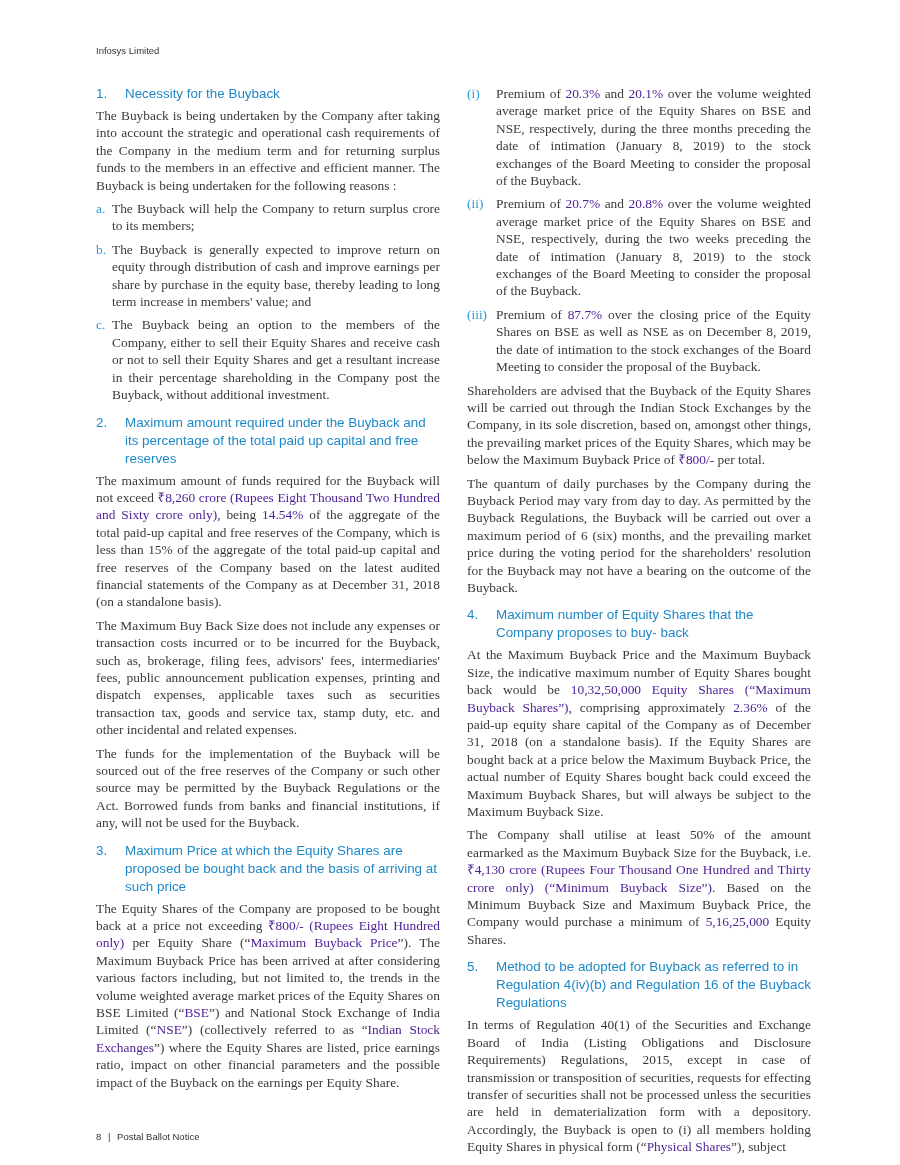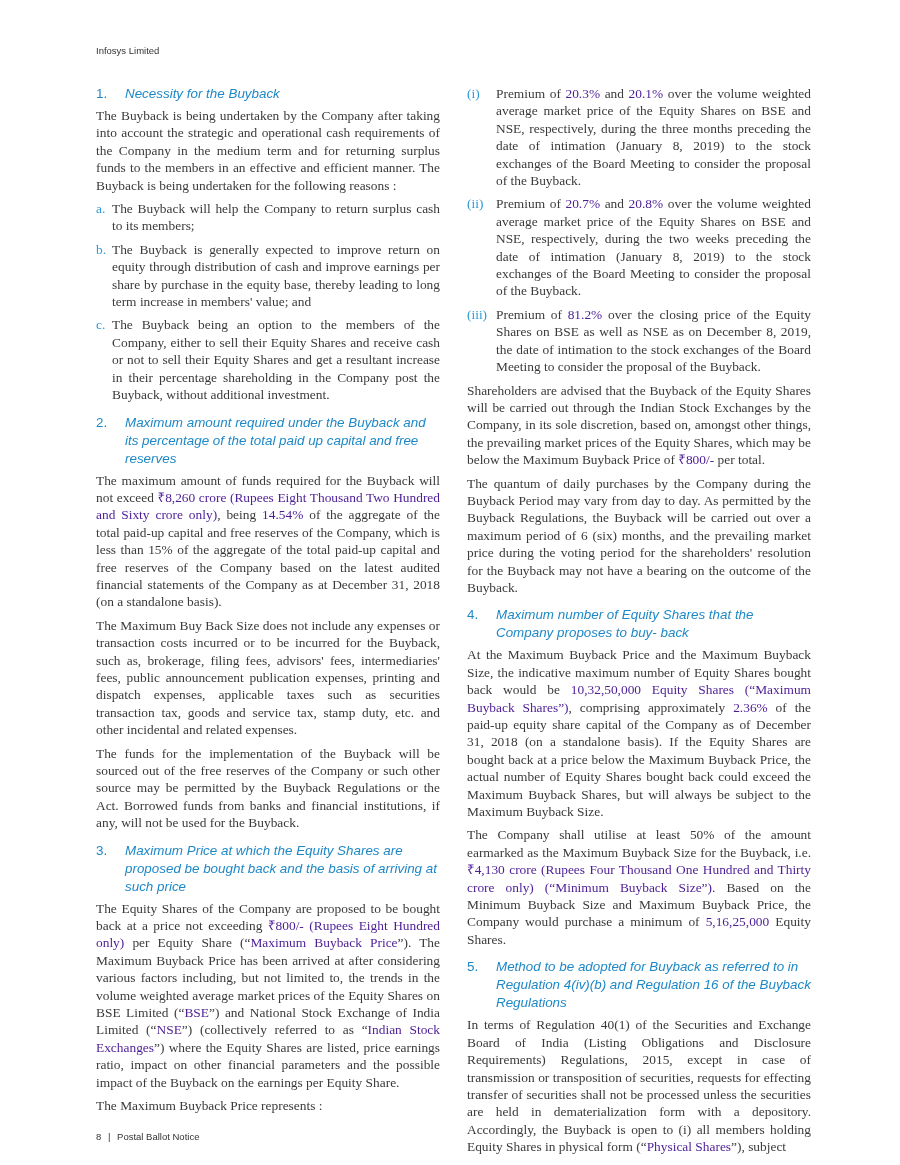--- a/index.html
+++ b/index.html
@@ -18,21 +18,21 @@
     font-family: "Liberation Serif", serif; font-size: 13.4px; line-height: 17.4px;
     color: #3a3a3a; text-align: justify;
   }
   .col.left { left: 80px; }
   .col.right { left: 451px; }
   .h {
     font-family: "Liberation Sans", sans-serif; font-size: 13.4px; line-height: 18px;
     color: #1e88c7; display: flex; margin: 0 0 4px 0; text-align: left;
   }
   .h .num { width: 29px; flex: 0 0 29px; }
-  .h .txt { flex: 1; font-style: italic; }
+  .h .txt { flex: 1; }
   p { margin: 0 0 6px 0; }
   .hl { color: #4c1d95; }
   .li { display: flex; margin: 0 0 6px 0; }
   .li .mk { color: #2b9ad6; flex: 0 0 16px; }
   .li.roman .mk { flex: 0 0 29px; }
   .li .bd { flex: 1; text-align: justify; }
   .sp { height: 4px; }
 </style>
 </head>
 <body>
@@ -41,21 +41,21 @@
   <div class="running-head">Infosys Limited</div>
 
   <div class="col left">
     <div class="h">
       <span class="num">1.</span>
       <span class="txt">Necessity for the Buyback</span>
     </div>
     <p>The Buyback is being undertaken by the Company after taking into account the strategic and operational cash requirements of the Company in the medium term and for returning surplus funds to the members in an effective and efficient manner. The Buyback is being undertaken for the following reasons :</p>
     <div class="li">
       <span class="mk">a.</span>
-      <span class="bd">The Buyback will help the Company to return surplus cash to its members;</span>
+      <span class="bd">The Buyback will help the Company to return surplus crore to its members;</span>
     </div>
     <div class="li">
       <span class="mk">b.</span>
       <span class="bd">The Buyback is generally expected to improve return on equity through distribution of cash and improve earnings per share by purchase in the equity base, thereby leading to long term increase in members' value; and</span>
     </div>
     <div class="li">
       <span class="mk">c.</span>
       <span class="bd">The Buyback being an option to the members of the Company, either to sell their Equity Shares and receive cash or not to sell their Equity Shares and get a resultant increase in their percentage shareholding in the Company post the Buyback, without additional investment.</span>
     </div>
     <div class="sp"></div>
@@ -67,35 +67,34 @@
     <p><span>The maximum amount of funds required for the Buyback will not exceed </span><span class="hl">₹8,260 crore (Rupees Eight Thousand Two Hundred and Sixty crore only)</span><span>, being </span><span class="hl">14.54%</span><span> of the aggregate of the total paid-up capital and free reserves of the Company, which is less than 15% of the aggregate of the total paid-up capital and free reserves of the Company based on the latest audited financial statements of the Company as at December 31, 2018 (on a standalone basis).</span></p>
     <p>The Maximum Buy Back Size does not include any expenses or transaction costs incurred or to be incurred for the Buyback, such as, brokerage, filing fees, advisors' fees, intermediaries' fees, public announcement publication expenses, printing and dispatch expenses, applicable taxes such as securities transaction tax, goods and service tax, stamp duty, etc. and other incidental and related expenses.</p>
     <p>The funds for the implementation of the Buyback will be sourced out of the free reserves of the Company or such other source may be permitted by the Buyback Regulations or the Act. Borrowed funds from banks and financial institutions, if any, will not be used for the Buyback.</p>
     <div class="sp"></div>
 
     <div class="h">
       <span class="num">3.</span>
       <span class="txt">Maximum Price at which the Equity Shares are proposed be bought back and the basis of arriving at such price</span>
     </div>
     <p><span>The Equity Shares of the Company are proposed to be bought back at a price not exceeding </span><span class="hl">₹800/- (Rupees Eight Hundred only)</span><span> per Equity Share (“</span><span class="hl">Maximum Buyback Price</span><span>”). The Maximum Buyback Price has been arrived at after considering various factors including, but not limited to, the trends in the volume weighted average market prices of the Equity Shares on BSE Limited (“</span><span class="hl">BSE</span><span>”) and National Stock Exchange of India Limited (“</span><span class="hl">NSE</span><span>”) (collectively referred to as “</span><span class="hl">Indian Stock Exchanges</span><span>”) where the Equity Shares are listed, price earnings ratio, impact on other financial parameters and the possible impact of the Buyback on the earnings per Equity Share.</span></p>
-    <p>The Maximum Buyback Price represents :</p>
   </div>
 
   <div class="col right">
     <div class="li roman">
       <span class="mk">(i)</span>
       <span class="bd"><span>Premium of </span><span class="hl">20.3%</span><span> and </span><span class="hl">20.1%</span><span> over the volume weighted average market price of the Equity Shares on BSE and NSE, respectively, during the three months preceding the date of intimation (January 8, 2019) to the stock exchanges of the Board Meeting to consider the proposal of the Buyback.</span></span>
     </div>
     <div class="li roman">
       <span class="mk">(ii)</span>
       <span class="bd"><span>Premium of </span><span class="hl">20.7%</span><span> and </span><span class="hl">20.8%</span><span> over the volume weighted average market price of the Equity Shares on BSE and NSE, respectively, during the two weeks preceding the date of intimation (January 8, 2019) to the stock exchanges of the Board Meeting to consider the proposal of the Buyback.</span></span>
     </div>
     <div class="li roman">
       <span class="mk">(iii)</span>
-      <span class="bd"><span>Premium of </span><span class="hl">81.2%</span><span> over the closing price of the Equity Shares on BSE as well as NSE as on December 8, 2019, the date of intimation to the stock exchanges of the Board Meeting to consider the proposal of the Buyback.</span></span>
+      <span class="bd"><span>Premium of </span><span class="hl">87.7%</span><span> over the closing price of the Equity Shares on BSE as well as NSE as on December 8, 2019, the date of intimation to the stock exchanges of the Board Meeting to consider the proposal of the Buyback.</span></span>
     </div>
     <p><span>Shareholders are advised that the Buyback of the Equity Shares will be carried out through the Indian Stock Exchanges by the Company, in its sole discretion, based on, amongst other things, the prevailing market prices of the Equity Shares, which may be below the Maximum Buyback Price of </span><span class="hl">₹800/-</span><span> per total.</span></p>
     <p>The  quantum of daily purchases by the Company during the Buyback Period may vary from day to day. As permitted by the Buyback Regulations, the Buyback will be carried out over a maximum period of 6 (six) months, and the prevailing market price during the voting period for the shareholders' resolution for the Buyback may not have a bearing on the outcome of the Buyback.</p>
     <div class="sp"></div>
 
     <div class="h">
       <span class="num">4.</span>
       <span class="txt">Maximum number of Equity Shares that the Company proposes to buy- back</span>
     </div>
     <p><span>At the Maximum Buyback Price and the Maximum Buyback Size, the indicative maximum number of Equity Shares bought back would be </span><span class="hl">10,32,50,000 Equity Shares (“Maximum Buyback Shares”)</span><span>, comprising approximately </span><span class="hl">2.36%</span><span> of the paid-up equity share capital of the Company as of December 31, 2018 (on a standalone basis). If the Equity Shares are bought back at a price below the Maximum Buyback Price, the actual number of Equity Shares bought back could exceed the Maximum Buyback Shares, but will always be subject to the Maximum Buyback Size.</span></p>

